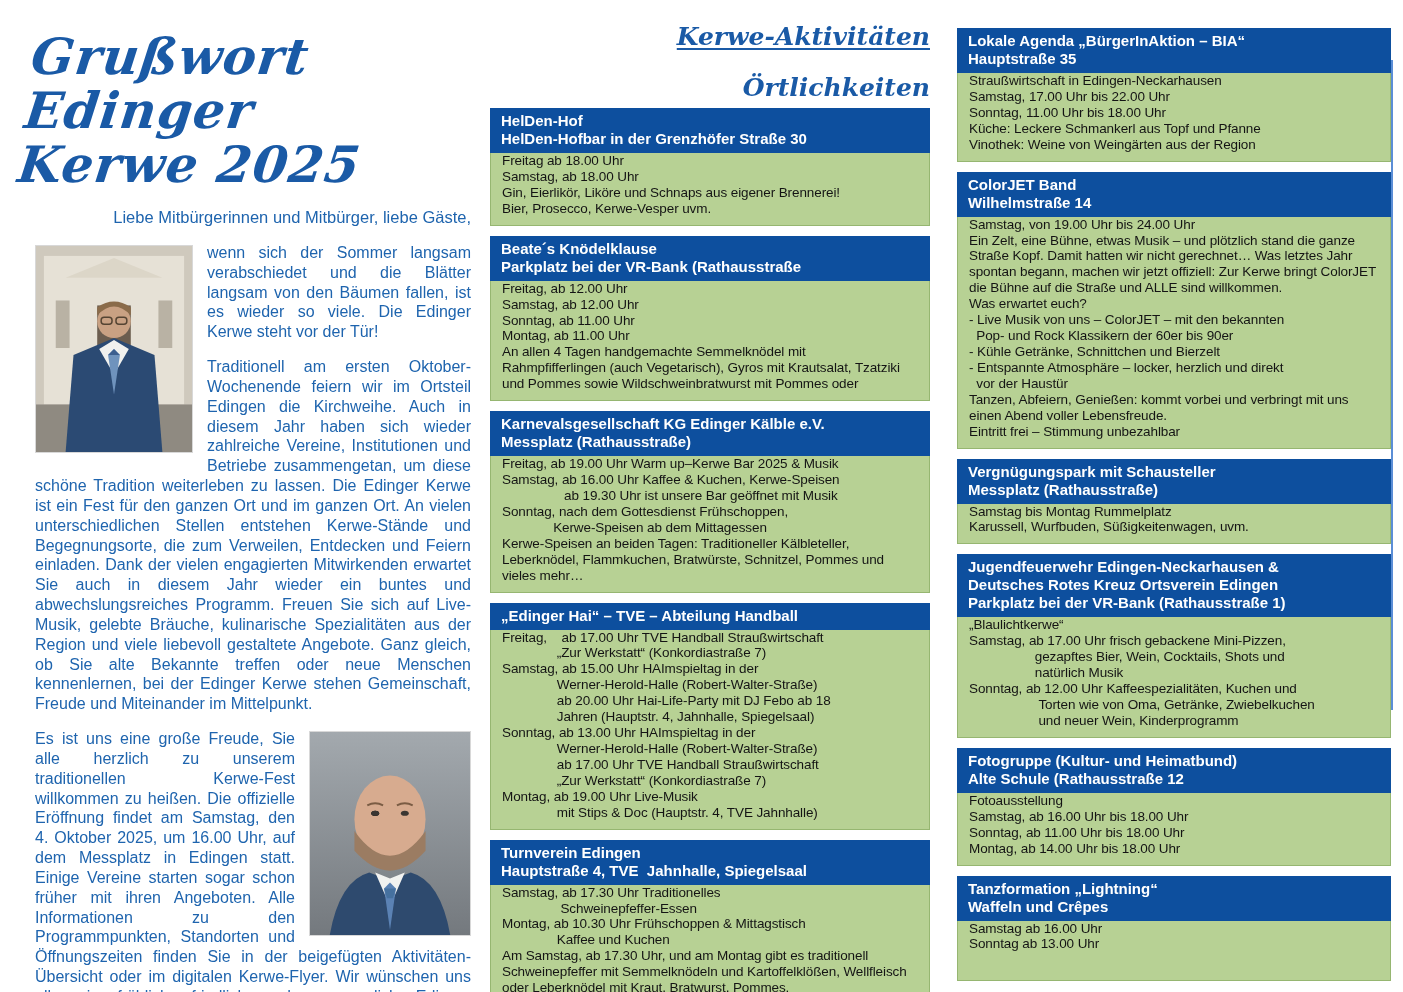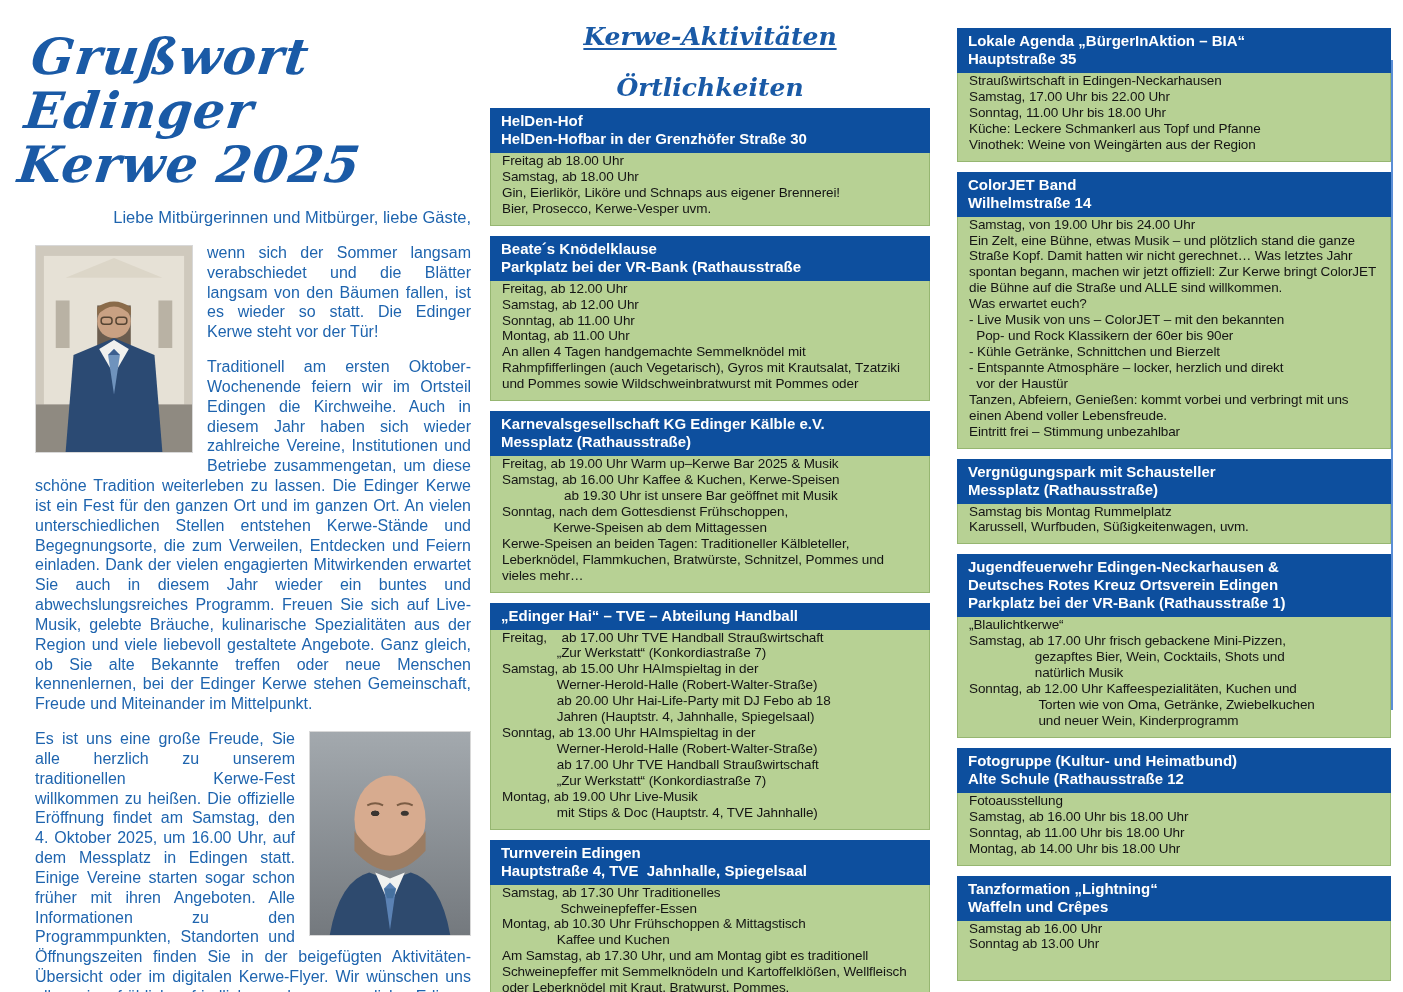--- a/index.html
+++ b/index.html
@@ -19,21 +19,21 @@
   .lc-text p { text-align:justify; margin-bottom:15px; }
   .photo { border:1px solid #d8d8d8; background:#ddd; }
   .photo1 { float:left; width:158px; height:208px; margin:2px 14px 4px 0; }
   .photo2 { float:right; width:162px; height:205px; margin:2px 0 4px 14px; }
   .photo svg { display:block; width:100%; height:100%; }
   .clear { clear:both; }
   
   .boxcol { position:absolute; display:flex; flex-direction:column; }
   .col-mid { left:490px; top:22px; width:440px; }
   .col-right { left:957px; top:28px; width:434px; }
-  .mid-heading { text-align:center; color:#1A5AA6; margin-bottom:8px;
+  .mid-heading { text-align:right; color:#1A5AA6; margin-bottom:8px;
     font-family:"DejaVu Serif", serif; font-style:italic; font-weight:bold; }
   .mid-heading .l1 { font-size:25px; text-decoration:underline; text-underline-offset:3px; }
   .mid-heading .l2 { font-size:25px; line-height:1.0;margin-top:24px; }
   .infobox { margin-bottom:10px; }
   .box-head {
     background:#0D4F9E; color:#ffffff; font-weight:bold;
     font-size:15px; line-height:1.2; padding:4px 11px 5px 11px;
     white-space:pre-wrap;
   }
   .box-body {
@@ -71,21 +71,21 @@
           <path d="M62 70 Q79 52 96 70 L96 62 Q79 50 62 62 Z" fill="#8a6b4a"></path>
           <rect x="66" y="72" width="11" height="7" rx="3" fill="none" stroke="#55board" stroke-width="1.5"></rect>
           <rect x="66" y="72" width="11" height="7" rx="3" fill="none" stroke="#554433" stroke-width="1.5"></rect>
           <rect x="81" y="72" width="11" height="7" rx="3" fill="none" stroke="#554433" stroke-width="1.5"></rect>
           <path d="M79 93 L38 110 L30 208 L128 208 L120 110 Z" fill="#2b4a73"></path>
           <polygon points="79,95 64,104 79,130 94,104" fill="#f1f1ee"></polygon>
           <polygon points="79,104 73,110 79,150 85,110" fill="#6f93bd"></polygon>
           <path d="M79 104 l-6 6 12 0 Z" fill="#3c5f8f"></path>
         </svg>
       </div>
-      <p>wenn sich der Sommer langsam verabschiedet und die Blätter langsam von den Bäumen fallen, ist es wieder so statt. Die Edinger Kerwe steht vor der Tür!</p>
+      <p>wenn sich der Sommer langsam verabschiedet und die Blätter langsam von den Bäumen fallen, ist es wieder so viele. Die Edinger Kerwe steht vor der Tür!</p>
       <p>Traditionell am ersten Oktober-Wochenende feiern wir im Ortsteil Edingen die Kirchweihe. Auch in diesem Jahr haben sich wieder zahlreiche Vereine, Institutionen und Betriebe zusammengetan, um diese schöne Tradition weiterleben zu lassen. Die Edinger Kerwe ist ein Fest für den ganzen Ort und im ganzen Ort. An vielen unterschiedlichen Stellen entstehen Kerwe-Stände und Begegnungsorte, die zum Verweilen, Entdecken und Feiern einladen. Dank der vielen engagierten Mitwirkenden erwartet Sie auch in diesem Jahr wieder ein buntes und abwechslungsreiches Programm. Freuen Sie sich auf Live-Musik, gelebte Bräuche, kulinarische Spezialitäten aus der Region und viele liebevoll gestaltete Angebote. Ganz gleich, ob Sie alte Bekannte treffen oder neue Menschen kennenlernen, bei der Edinger Kerwe stehen Gemeinschaft, Freude und Miteinander im Mittelpunkt.</p>
       <div class="photo photo2">
         <svg viewBox="0 0 162 205" preserveAspectRatio="none">
           <defs>
             <linearGradient id="bg2" x1="0" y1="0" x2="0" y2="1">
               <stop offset="0" stop-color="#a3a9ae"></stop>
               <stop offset="1" stop-color="#74797e"></stop>
             </linearGradient>
           </defs>
           <rect width="162" height="205" fill="url(#bg2)"></rect>

